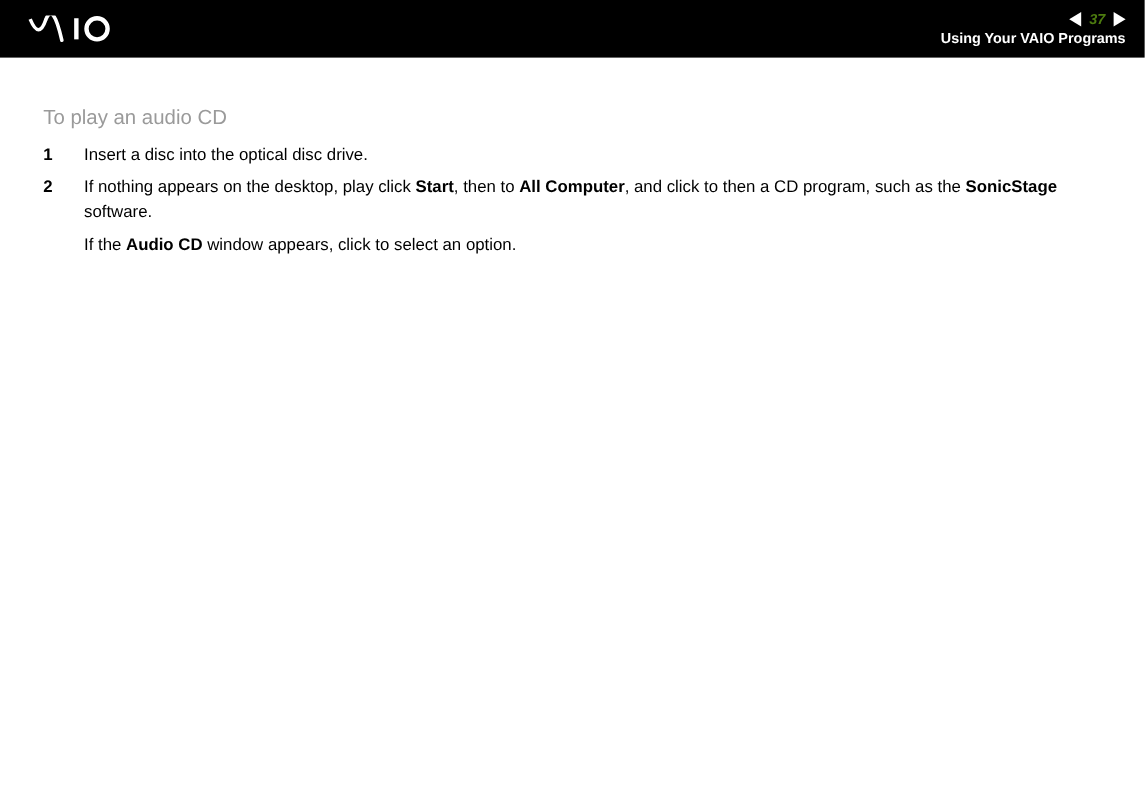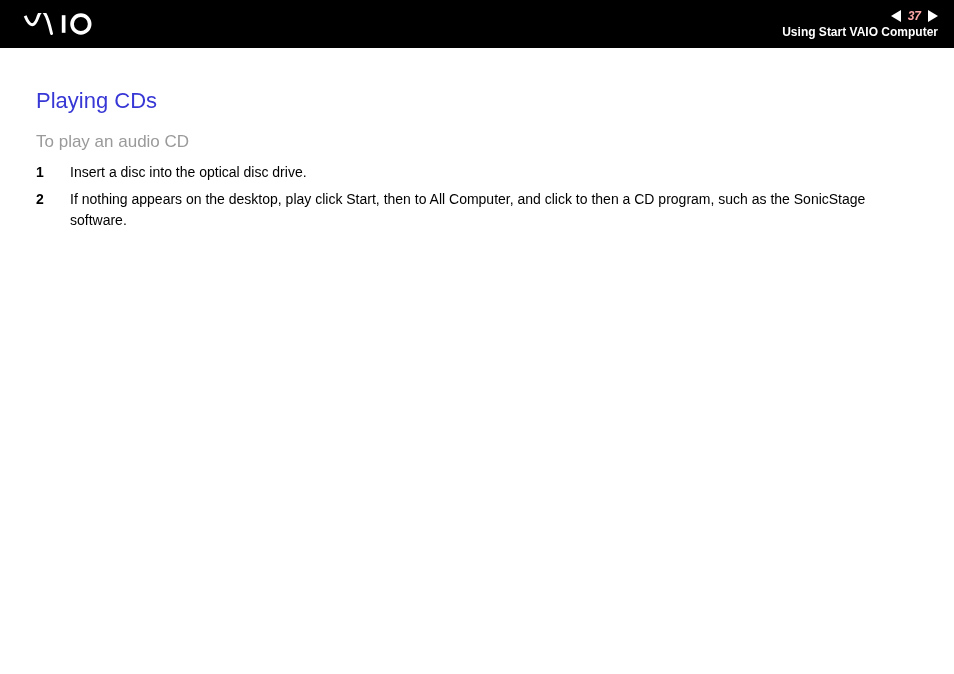--- a/index.html
+++ b/index.html
@@ -59,21 +59,21 @@
     }
     .nav-arrow.right {
       border-top: 6px solid transparent;
       border-bottom: 6px solid transparent;
       border-left: 10px solid #fff;
     }
     .page-num {
       font-size: 12px;
       font-style: italic;
       font-weight: bold;
-      color: #fca5a5;
+      color: #4d7c0f;
       padding: 0 3px;
     }
     .section-title {
       font-size: 12px;
       font-weight: bold;
       color: #fff;
     }
     .content {
       padding: 40px 36px 0 36px;
     }
@@ -98,21 +98,21 @@
     .step-num {
       font-weight: bold;
       width: 22px;
       flex-shrink: 0;
     }
     .step-text {
       flex: 1;
       margin-left: 12px;
     }
     .step-text b {
-      font-weight: normal;
+      font-weight: bold;
     }
     .step-note {
       margin-top: 6px;
     }
   </style>
 </head>
 <body>
 
 <div class="header">
   <div class="logo">
@@ -122,32 +122,34 @@
       <rect x="52" y="3" width="5" height="24" fill="#fff"></rect>
       <circle cx="78" cy="15" r="12" stroke="#fff" stroke-width="5" fill="none"></circle>
     </svg>
   </div>
   <div class="header-right">
     <div class="nav-row">
       <div class="nav-arrow left"></div>
       <span class="page-num">37</span>
       <div class="nav-arrow right"></div>
     </div>
-    <div class="section-title">Using Start VAIO Computer</div>
+    <div class="section-title">Using Your VAIO Programs</div>
   </div>
 </div>
 
 <div class="content">
-  <h1 class="heading">Playing CDs</h1>
   <h2 class="subheading">To play an audio CD</h2>
 
   <div class="step">
     <div class="step-num">1</div>
     <div class="step-text">Insert a disc into the optical disc drive.</div>
   </div>
 
   <div class="step">
     <div class="step-num">2</div>
     <div class="step-text">
       <span>If nothing appears on the desktop, play click </span><b>Start</b><span>, then to </span><b>All Computer</b><span>, and click to then a CD program, such as the </span><b>SonicStage</b><span> software.</span>
+      <div class="step-note">
+        <span>If the </span><b>Audio CD</b><span> window appears, click to select an option.</span>
+      </div>
     </div>
   </div>
 </div>
 
 </body></html>

